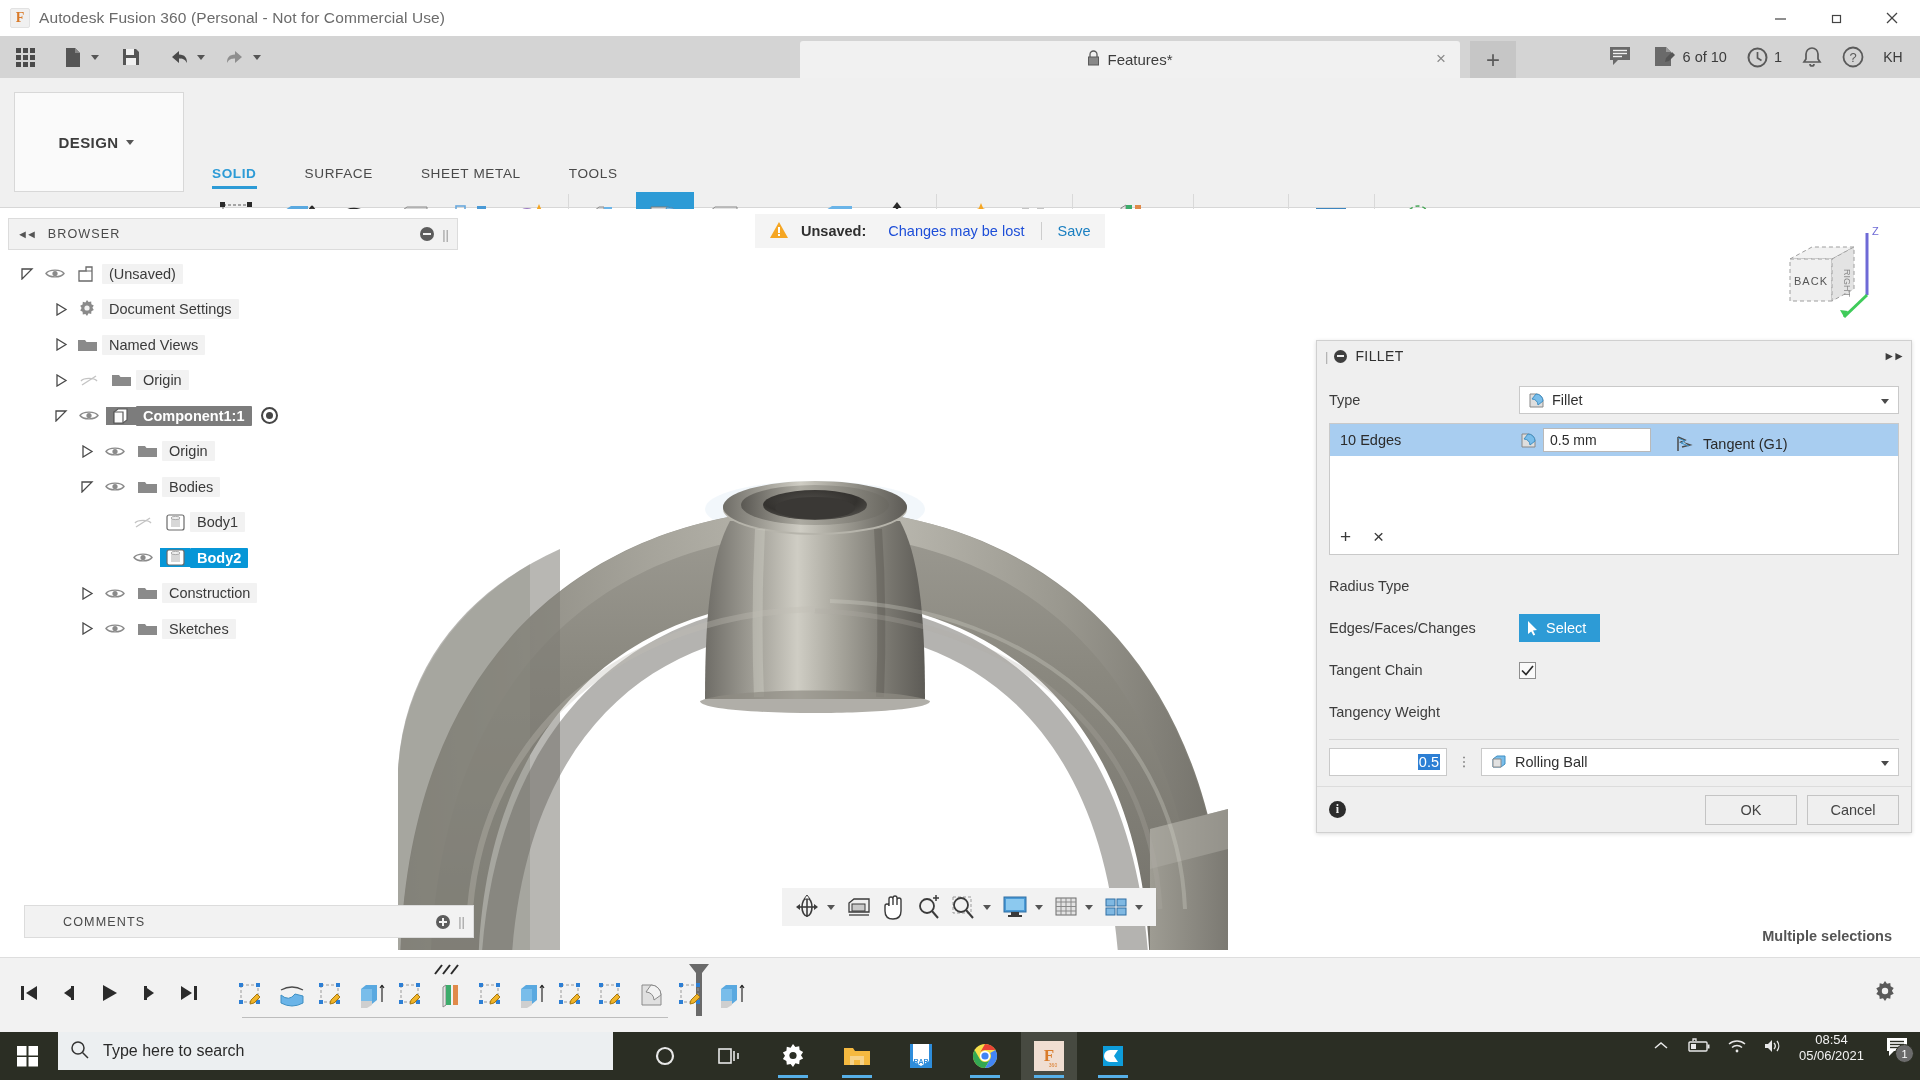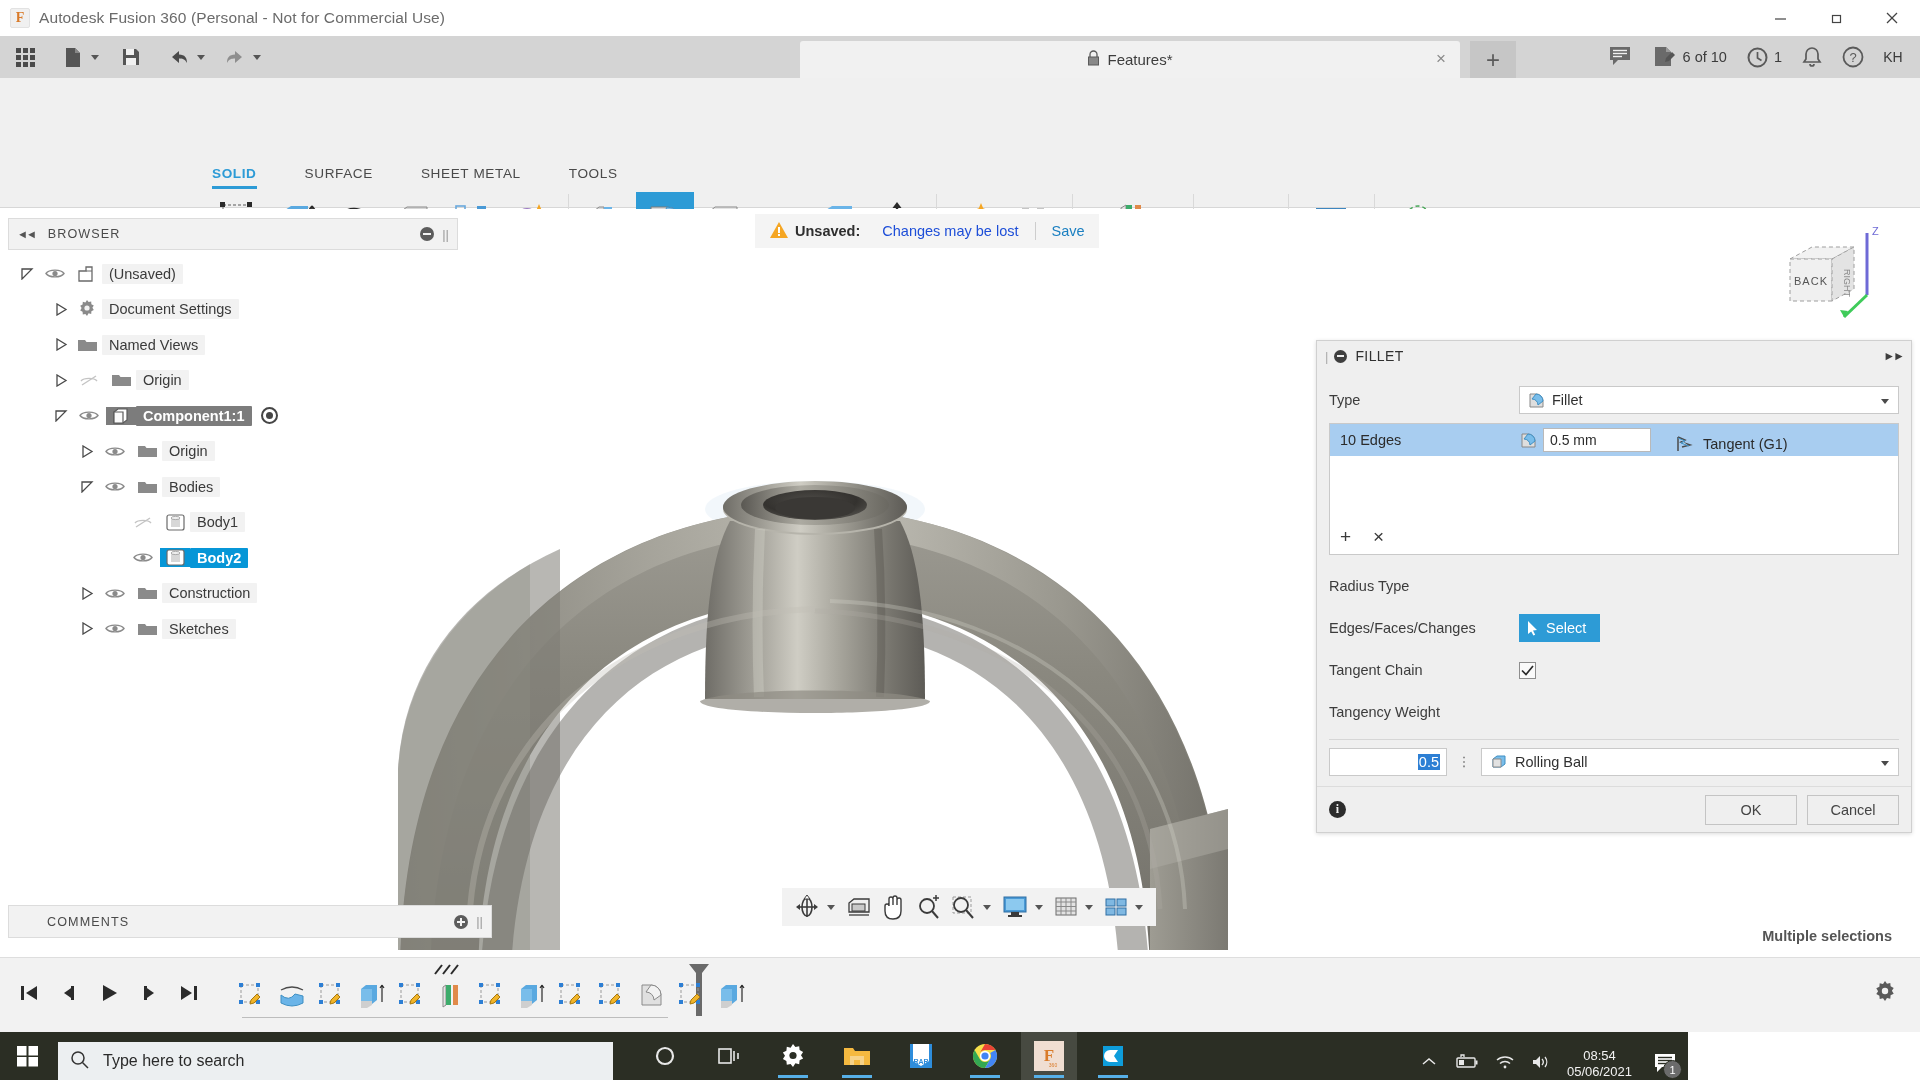--- a/index.html
+++ b/index.html
@@ -139,21 +139,21 @@
   .trow.selected-blue .tlabel { background: #0696d7; color: #fff; font-weight: bold; }
   .trow.selected-blue .ticon { background: #0696d7; }
   .radio-dot {
     width: 17px; height: 17px; border-radius: 50%; border: 2px solid #454545; margin-left: 9px;
     display: flex; align-items: center; justify-content: center;
   }
   .radio-dot i { width: 7px; height: 7px; border-radius: 50%; background: #454545; display: block; }
 
   
   .comments {
-    position: absolute; left: 8px; top: 905px; width: 484px; height: 33px;
+    position: absolute; left: 24px; top: 905px; width: 450px; height: 33px;
     background: #f2f2f2; border: 1px solid #dcdcdc; display: flex; align-items: center; padding: 0 8px;
   }
   .comments-title { font-size: 12.6px; color: #4a4a4a; letter-spacing: 1.1px; margin-left: 30px; }
   .plus-circle {
     width: 14px; height: 14px; border-radius: 50%; background: #5c5c5c; position: relative;
   }
   .plus-circle::before, .plus-circle::after {
     content: ""; position: absolute; background: #f2f2f2;
   }
   .plus-circle::before { left: 3px; top: 6px; width: 8px; height: 2px; }
@@ -161,21 +161,21 @@
 
   
   .canvas {
     position: absolute; left: 0; top: 209px; width: 1920px; height: 741px;
     background: #ffffff; overflow: hidden;
   }
   .unsaved-bar {
     position: absolute; left: 755px; top: 5px; height: 34px; background: #f4f4f4;
     display: flex; align-items: center; padding: 0 14px; font-size: 14.5px;
   }
-  .unsaved-label { font-weight: bold; color: #2f2f2f; margin-left: 6px; }
+  .unsaved-label { font-weight: bold; color: #2f2f2f; margin-left: 12px; }
   .unsaved-msg { color: #1d4ed8; margin-left: 22px; }
   .unsaved-sep { width: 1px; height: 18px; background: #cdcdcd; margin: 0 16px; }
   .save-link { color: #1a7fc1; }
 
   .viewcube { position: absolute; right: 28px; top: 16px; width: 120px; height: 110px; }
   .multi-sel {
     position: absolute; right: 28px; bottom: 6px; font-size: 14.5px; color: #555; font-weight: bold;
   }
   .navbar {
     position: absolute; left: 782px; bottom: 24px; height: 38px; background: #f2f2f2;
@@ -272,22 +272,22 @@
   .tl-items { display: flex; align-items: flex-end; gap: 8px; position: relative; z-index: 2; }
   .tl-item { width: 32px; height: 42px; display: flex; align-items: center; justify-content: center; }
   .tl-rule {
     position: absolute; left: 6px; right: 48px; bottom: 12px; height: 1px; background: #bdbdbd;
   }
   .tl-marker { position: absolute; right: 4px; bottom: 8px; }
   .tl-gear { position: absolute; right: 22px; top: 22px; color: #4a4a4a; }
 
   
   .taskbar {
-    position: absolute; left: 0; bottom: 0; width: 1688px; height: 48px; background: #2b2e24;
-    display: flex; align-items: flex-end;
+    position: absolute; left: 0; bottom: 0; width: 1920px; height: 48px; background: #2b2e24;
+    display: flex; align-items: flex-start;
   }
   .start-btn { width: 56px; height: 48px; display: flex; align-items: center; justify-content: center; }
   .search-box {
     width: 555px; height: 38px; background: #eceff1; display: flex; align-items: center; padding: 0 12px;
     margin-left: 2px;
   }
   .search-text { font-size: 16px; color: #2a2a2a; margin-left: 14px; }
   .tb-icons { display: flex; align-items: center; margin-left: 24px; gap: 8px; }
   .tb-ico {
     width: 56px; height: 48px; display: flex; align-items: center; justify-content: center; position: relative;
@@ -431,20 +431,24 @@
     <div class="ri">
       <svg width="22" height="22" viewBox="0 0 22 22">
           <circle cx="11" cy="11" r="9.5" fill="none" stroke="#5a5a5a" stroke-width="1.8"></circle>
           <text x="11" y="16" font-size="13" font-family="Liberation Sans" text-anchor="middle" fill="#5a5a5a">?</text>
         </svg>
     </div>
     <div class="avatar">KH</div>
   </div>
 
   <div class="ribbon">
+    <div class="design-box">
+      <span class="design-label">DESIGN</span>
+      <span class="caret-sm" style="margin-left:8px"></span>
+    </div>
 
     <div class="ribbon-tabs">
       <div class="rtab active">SOLID</div>
       <div class="rtab">SURFACE</div>
       <div class="rtab">SHEET METAL</div>
       <div class="rtab">TOOLS</div>
     </div>
 
     <div class="panels">
 

